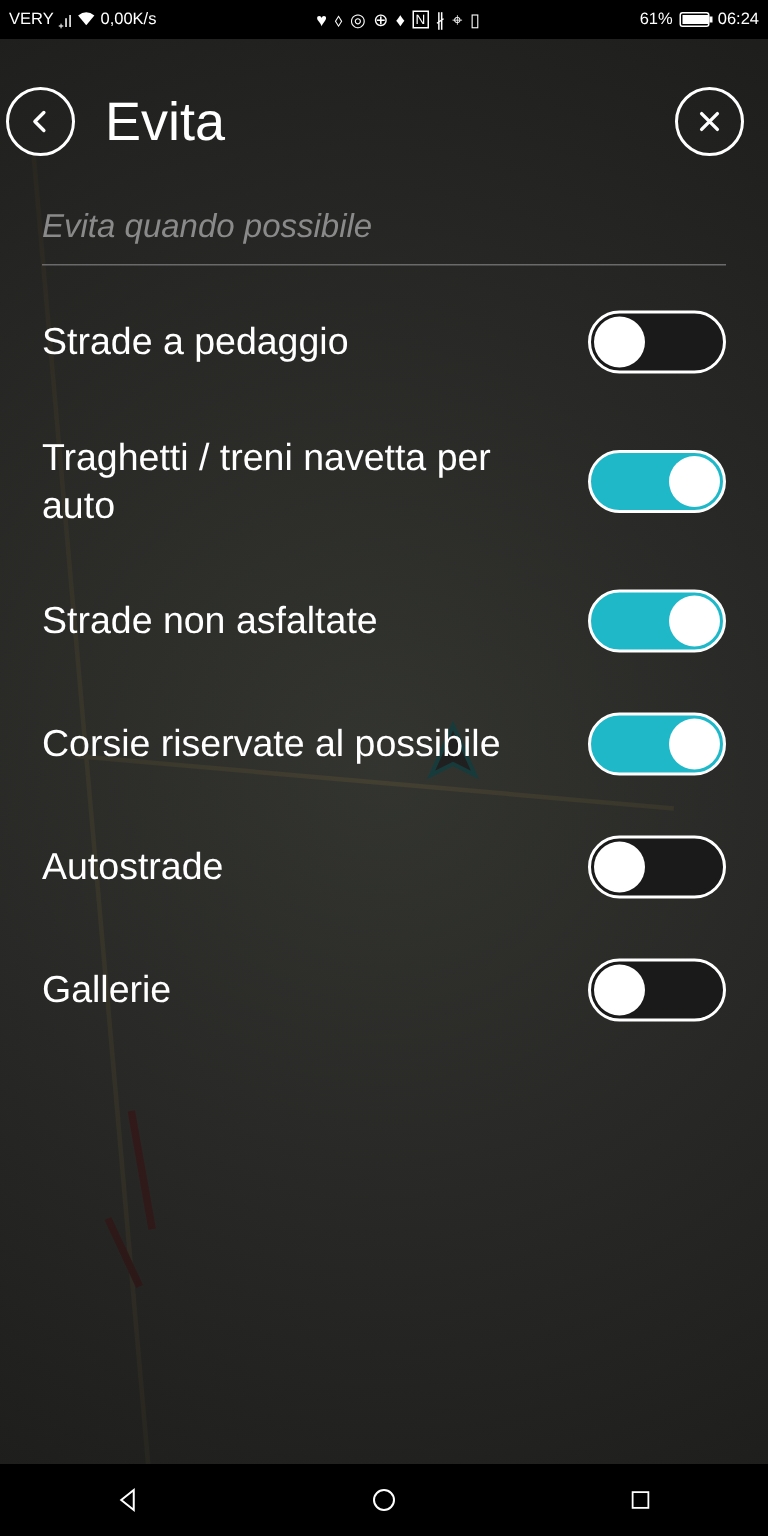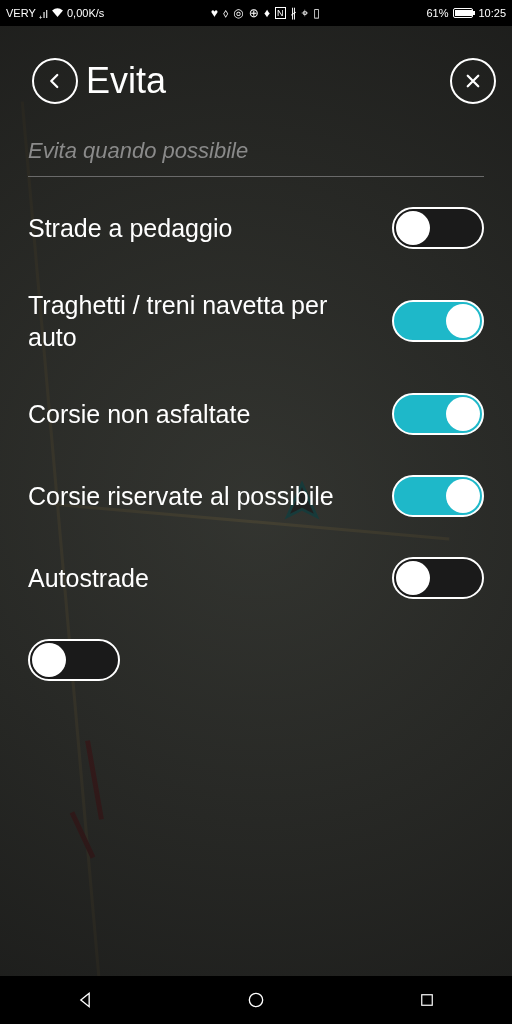--- a/index.html
+++ b/index.html
@@ -109,22 +109,22 @@
     top: 26px;
     left: 0;
     right: 0;
     bottom: 48px;
     z-index: 10;
     color: #fff;
   }
   .header {
     display: flex;
     align-items: center;
-    padding: 32px 16px 16px 32px;
-    gap: 8px;
+    padding: 32px 16px 16px 4px;
+    gap: 20px;
   }
   .circle-btn {
     width: 46px;
     height: 46px;
     border-radius: 50%;
     border: 2px solid #fff;
     background: transparent;
     color: #fff;
     display: flex;
     align-items: center;
@@ -241,21 +241,21 @@
     <span style="font-size:9px;border:1px solid #fff;padding:0 1px;">N</span>
     <span>∦</span>
     <span>⌖</span>
     <span>▯</span>
   </div>
   <div class="status-right">
     <span>61%</span>
     <span class="battery">
         <span class="battery-fill"></span>
       </span>
-    <span>10:25</span>
+    <span>06:24</span>
   </div>
 </div>
 
 <div class="content">
   <div class="header">
     <button class="circle-btn">
       <svg viewBox="0 0 24 24">
           <path d="M15 4 L7 12 L15 20" stroke="#fff" stroke-width="3" fill="none" stroke-linecap="round" stroke-linejoin="round"></path>
         </svg>
     </button>
@@ -278,41 +278,42 @@
     </div>
 
     <div class="row">
       <div class="row-label">Traghetti / treni navetta per auto</div>
       <div class="toggle on">
           <div class="knob"></div>
         </div>
     </div>
 
     <div class="row">
-      <div class="row-label">Corsie non asfaltate</div>
+      <div class="row-label">Strade non asfaltate</div>
       <div class="toggle on">
           <div class="knob"></div>
         </div>
     </div>
 
     <div class="row">
       <div class="row-label">Corsie riservate al possibile</div>
       <div class="toggle on">
           <div class="knob"></div>
         </div>
     </div>
 
     <div class="row">
       <div class="row-label">Autostrade</div>
       <div class="toggle off">
           <div class="knob"></div>
         </div>
     </div>
 
     <div class="row">
+      <div class="row-label">Gallerie</div>
       <div class="toggle off">
           <div class="knob"></div>
         </div>
     </div>
 
   </div>
 </div>
 
 <div class="nav-bar">
   <div class="nav-btn">

